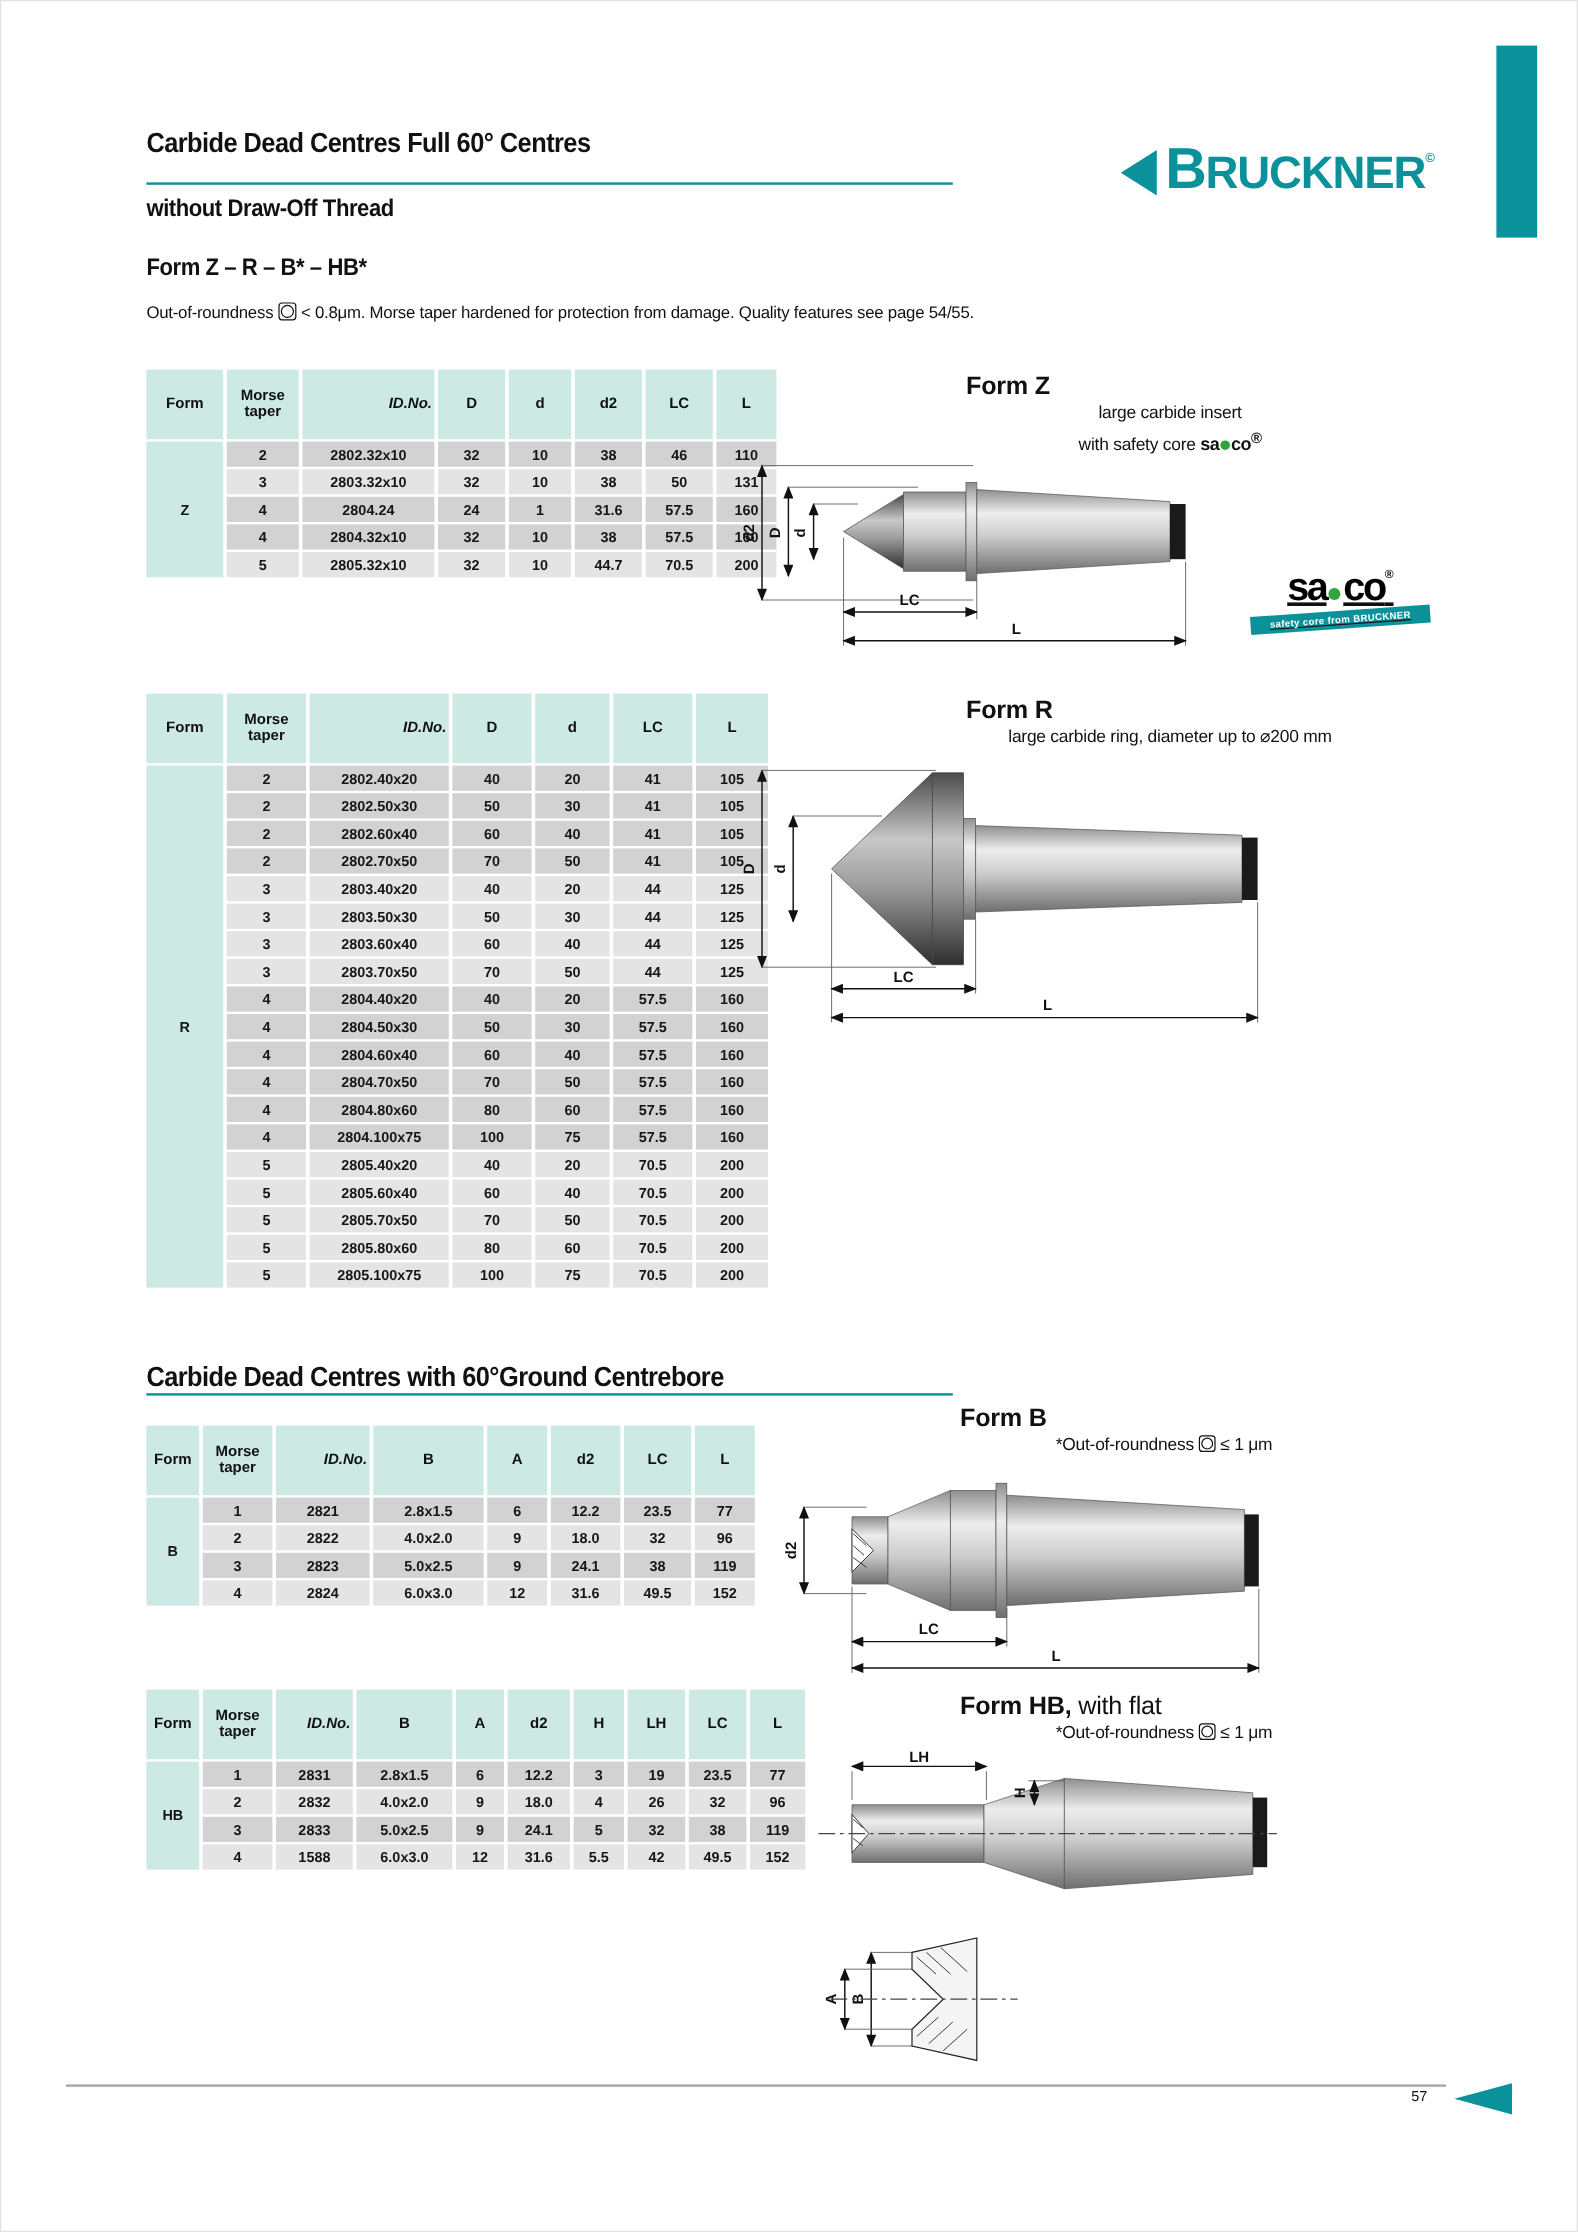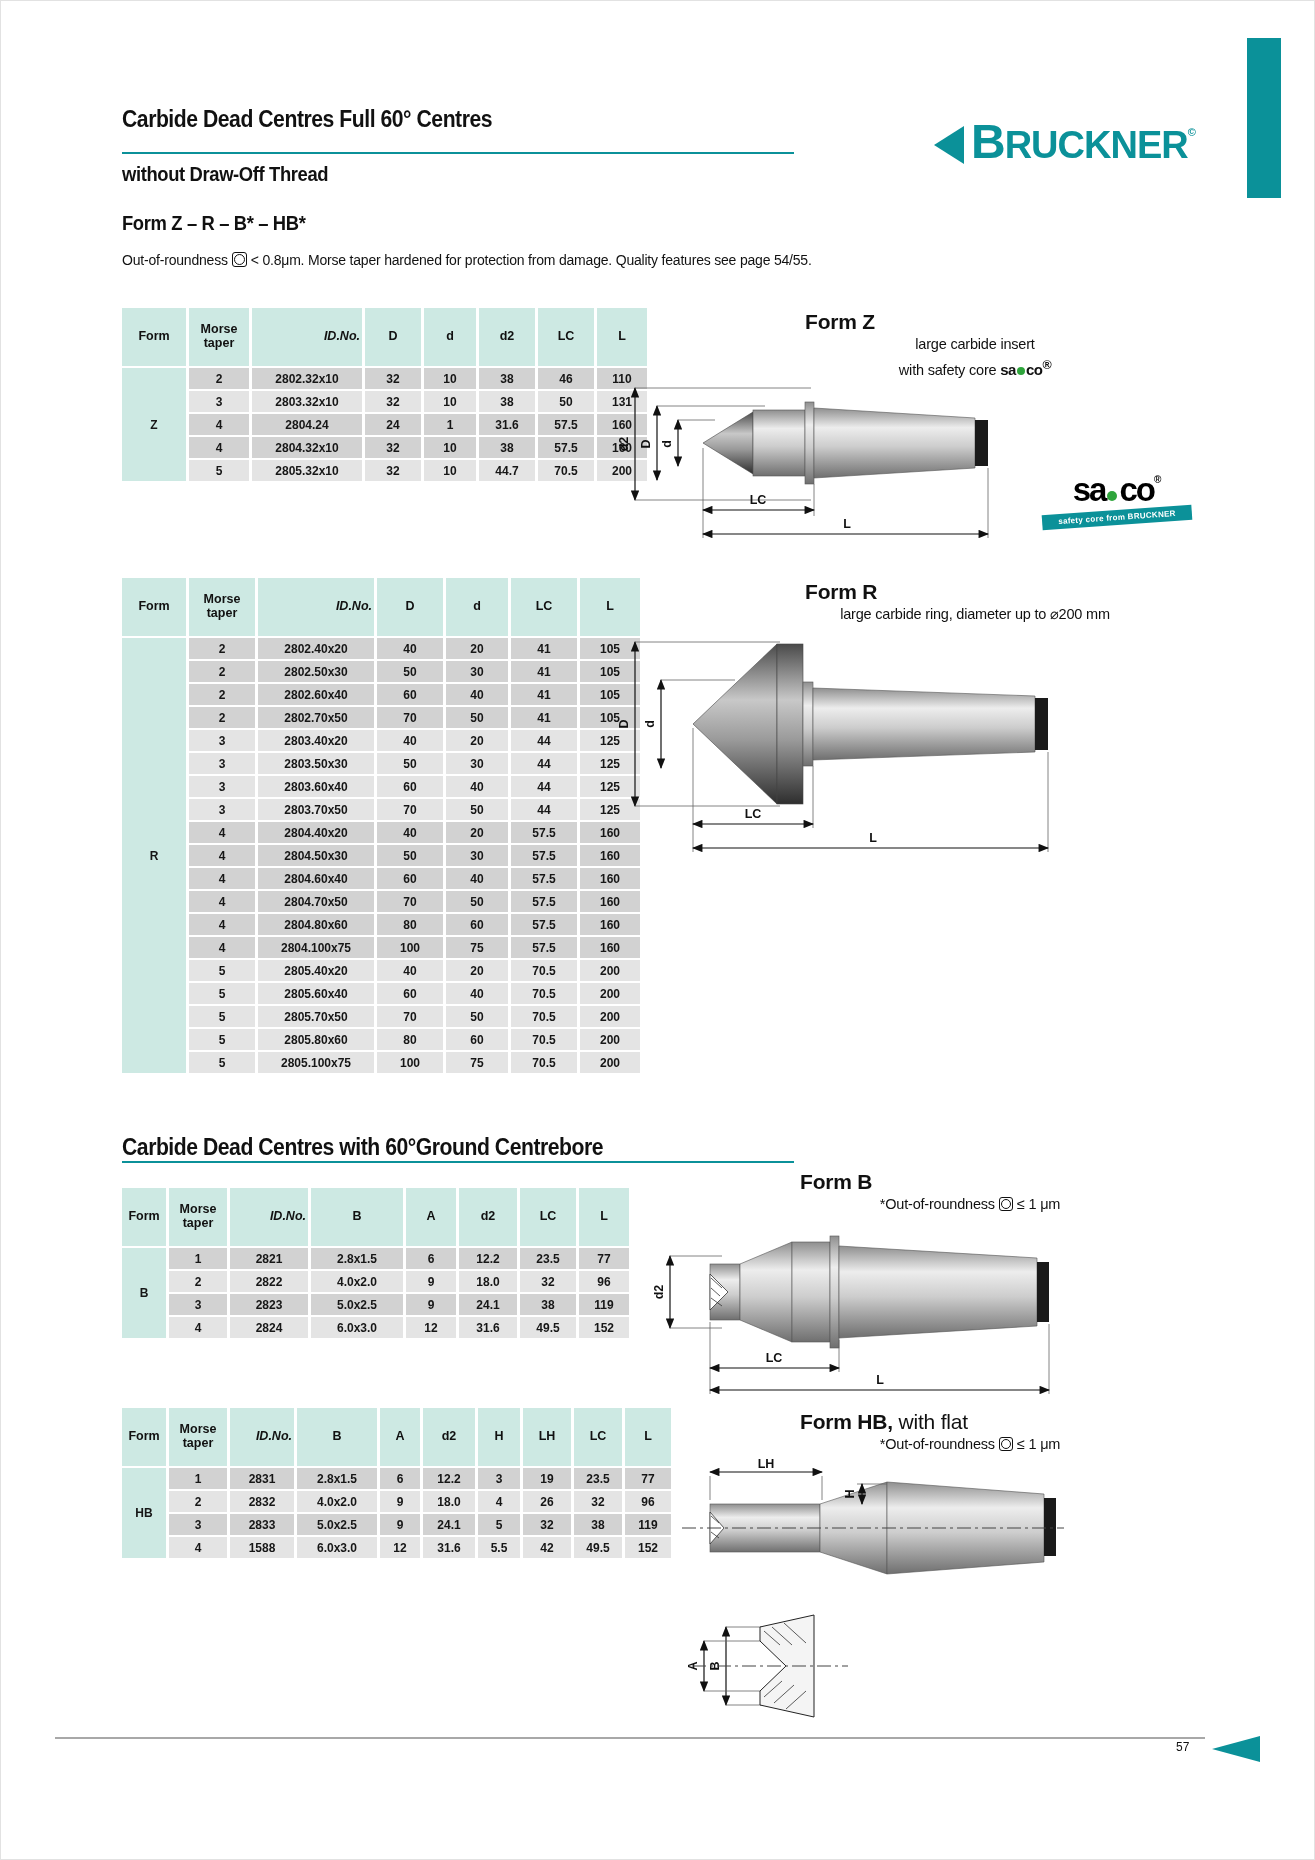--- a/index.html
+++ b/index.html
@@ -206,21 +206,21 @@
 
     <line class="ext" x1="88" y1="70" x2="88" y2="160"></line>
     <line class="ext" x1="199" y1="106" x2="199" y2="138"></line>
     <line class="ext" x1="373" y1="90" x2="373" y2="160"></line>
     <line class="dim" x1="88" y1="132" x2="199" y2="132" marker-start="url(#ah)" marker-end="url(#ah)"></line>
     <text x="143" y="126" text-anchor="middle">LC</text>
     <line class="dim" x1="88" y1="156" x2="373" y2="156" marker-start="url(#ah)" marker-end="url(#ah)"></line>
     <text x="232" y="150" text-anchor="middle">L</text>
   </svg>
 
-  <div class="abs saco" style="left:1042px;top:462px;">
+  <div class="abs saco" style="left:1042px;top:462px;text-decoration:underline;">
     <div class="saco-top"><span>sa</span><span class="dotg"></span><span>co</span><span class="saco-sup">®</span></div>
     <div class="saco-banner">safety core from BRUCKNER</div>
   </div>
 
   <div class="abs" style="left:119px;top:576px;">
       <table class="dt">
         <colgroup>
           <col style="width: 64px;">
           <col style="width: 66px;">
           <col style="width: 116px;">

